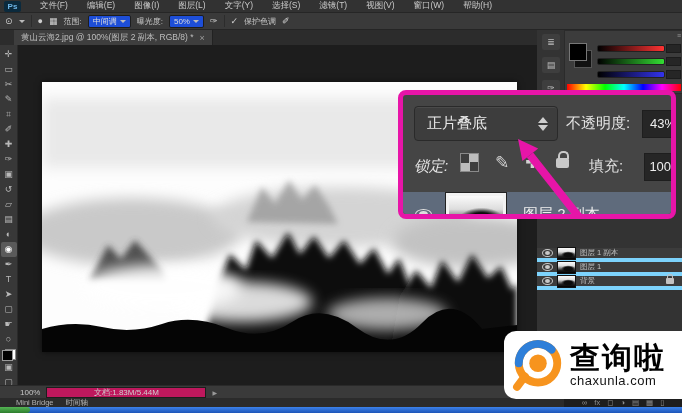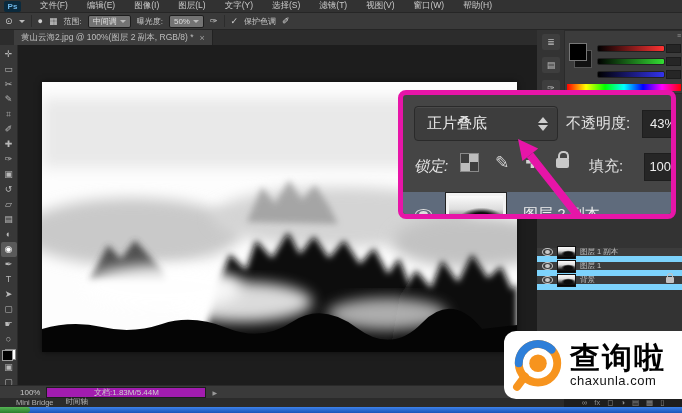--- a/index.html
+++ b/index.html
@@ -11,21 +11,21 @@
            display:flex;align-items:center;gap:19px;padding-left:4px;box-sizing:border-box;
            border-bottom:1px solid #262626;}
   .pslogo{width:17px;height:11px;background:#0b2a3d;color:#6fb6e8;font-weight:bold;
           font-size:8px;line-height:11px;text-align:center;border-radius:2px;flex:0 0 auto;}
   .menuitem{font-size:8.5px;color:#c9c9c9;white-space:nowrap;}
   
   .optionsbar{position:absolute;left:0;top:13px;width:682px;height:17px;background:#3a3a3a;
               display:flex;align-items:center;gap:6px;padding-left:5px;box-sizing:border-box;
               border-bottom:1px solid #252525;font-size:8px;color:#c5c5c5;}
   .optico{color:#cfcfcf;font-size:9px;}
-  .optbox{background:#737373;border:1px solid #1d1d1d;border-radius:2px;color:#ddd;
+  .optbox{background:#1d4ed8;border:1px solid #1d1d1d;border-radius:2px;color:#ddd;
           font-size:8px;padding:0 4px;height:11px;line-height:11px;display:flex;align-items:center;gap:3px;}
   .sep{width:1px;height:12px;background:#2c2c2c;}
   .tri-d{width:0;height:0;border-left:3px solid transparent;border-right:3px solid transparent;
          border-top:3px solid #bbb;display:inline-block;}
   
   .tabbar{position:absolute;left:0;top:30px;width:682px;height:15px;background:#2c2c2c;}
   .doctab{position:absolute;left:14px;top:0;height:15px;background:#3e3e3e;color:#bdbdbd;
           font-size:8.5px;display:flex;align-items:center;gap:6px;padding:0 7px;
           border-right:1px solid #222;}
   .doctab .close{color:#9a9a9a;font-size:9px;}
@@ -51,21 +51,21 @@
   .cp-swatch{position:absolute;left:4px;top:12px;width:16px;height:16px;background:#000;border:1px solid #777;}
   .cp-swatch2{position:absolute;left:9px;top:19px;width:16px;height:16px;background:#111;border:1px solid #555;}
   .slider{position:absolute;left:32px;height:5px;width:66px;border-radius:2px;border:1px solid #222;}
   .s-red{top:14px;background:linear-gradient(90deg,#000,#f33);}
   .s-green{top:27px;background:linear-gradient(90deg,#000,#3d3);}
   .s-blue{top:40px;background:linear-gradient(90deg,#000,#33e);}
   .sval{position:absolute;right:2px;width:13px;height:7px;background:#262626;border:1px solid #1c1c1c;}
   .spectrum{position:absolute;left:2px;right:2px;top:53px;height:7px;
             background:linear-gradient(90deg,#f00,#ff0,#0f0,#0ff,#00f,#f0f,#f00);}
   .layerrow{position:absolute;left:0;width:145px;height:14px;background:#3c3c3c;
-            border-bottom:6px solid #7dd3fc;display:flex;align-items:center;gap:4px;padding-left:5px;box-sizing:border-box;}
+            border-bottom:4px solid #7dd3fc;display:flex;align-items:center;gap:4px;padding-left:5px;box-sizing:border-box;}
   .lr-name{color:#c3c3c3;font-size:7.5px;}
   .thumb{border:1px solid #111;}
   .thumb-s{width:17px;height:11px;}
   .thumb-art{background:
       radial-gradient(ellipse 60% 45% at 60% 62%, #0b0b0b 0%, #0b0b0b 40%, rgba(0,0,0,0) 70%),
       linear-gradient(180deg,#fafafa 0%,#ddd 35%,#999 50%,#222 75%,#000 100%);}
   .eye{width:9px;height:6px;border:1px solid #c9c9c9;border-radius:50%;position:relative;flex:0 0 auto;}
   .eye::after{content:"";position:absolute;left:2px;right:2px;top:1px;bottom:1px;background:#c9c9c9;border-radius:50%;}
   .lock{position:relative;width:8px;height:6px;background:#c2c2c2;border-radius:1px;}
   .lock::before{content:"";position:absolute;left:1px;top:-4px;width:4px;height:3px;
@@ -95,23 +95,23 @@
   .bigeye{width:15px;height:9px;border:1.5px solid #dedede;border-radius:50%;position:relative;margin-left:12px;}
   .bigeye::after{content:"";position:absolute;left:3px;right:3px;top:1px;bottom:1px;background:#dedede;border-radius:50%;}
   .bigthumb{width:54px;height:38px;border:3px solid #f2f2f2;margin-left:14px;box-shadow:0 0 0 1px #222;}
   .sel-name{color:#f0f0f0;font-size:15px;margin-left:17px;}
   .nextthumb{position:absolute;left:29px;top:147px;width:54px;height:20px;border:3px solid #e8e8e8;}
   .arrow-svg{position:absolute;left:0;top:0;width:268px;height:147px;pointer-events:none;}
   
   .statusbar{position:absolute;left:0;top:385px;width:682px;height:13px;background:#3a3a3a;
              display:flex;align-items:center;gap:6px;padding-left:20px;box-sizing:border-box;
              font-size:8px;color:#c7c7c7;border-top:1px solid #2a2a2a;}
-  .docbox{background:#a21caf;border:1px solid #1d1d1d;height:9px;line-height:9px;width:158px;text-align:center;color:#cfcfcf;}
+  .docbox{background:#be185d;border:1px solid #1d1d1d;height:9px;line-height:9px;width:158px;text-align:center;color:#cfcfcf;}
   .minibar{position:absolute;left:0;top:398px;width:564px;height:9px;background:#2b2b2b;
-           display:flex;align-items:flex-end;gap:12px;padding-left:16px;box-sizing:border-box;
+           display:flex;align-items:flex-start;gap:12px;padding-left:16px;box-sizing:border-box;
            font-size:7.5px;color:#b2b2b2;}
   .footicons{position:absolute;left:582px;top:398px;height:9px;display:flex;gap:7px;align-items:center;
              font-size:7.5px;color:#8e8e8e;}
   .taskbar{position:absolute;left:0;top:407px;width:682px;height:6px;
            background:linear-gradient(180deg,#3c82ea,#1d55b8);}
   .startbtn{position:absolute;left:0;top:0;width:30px;height:6px;
             background:linear-gradient(180deg,#54b554,#2d7d2d);border-radius:0 3px 3px 0;}
   
   .watermark{position:absolute;left:504px;top:331px;width:190px;height:68px;background:#fff;
              border-radius:12px;z-index:10;display:flex;align-items:center;padding-left:6px;box-sizing:border-box;}

